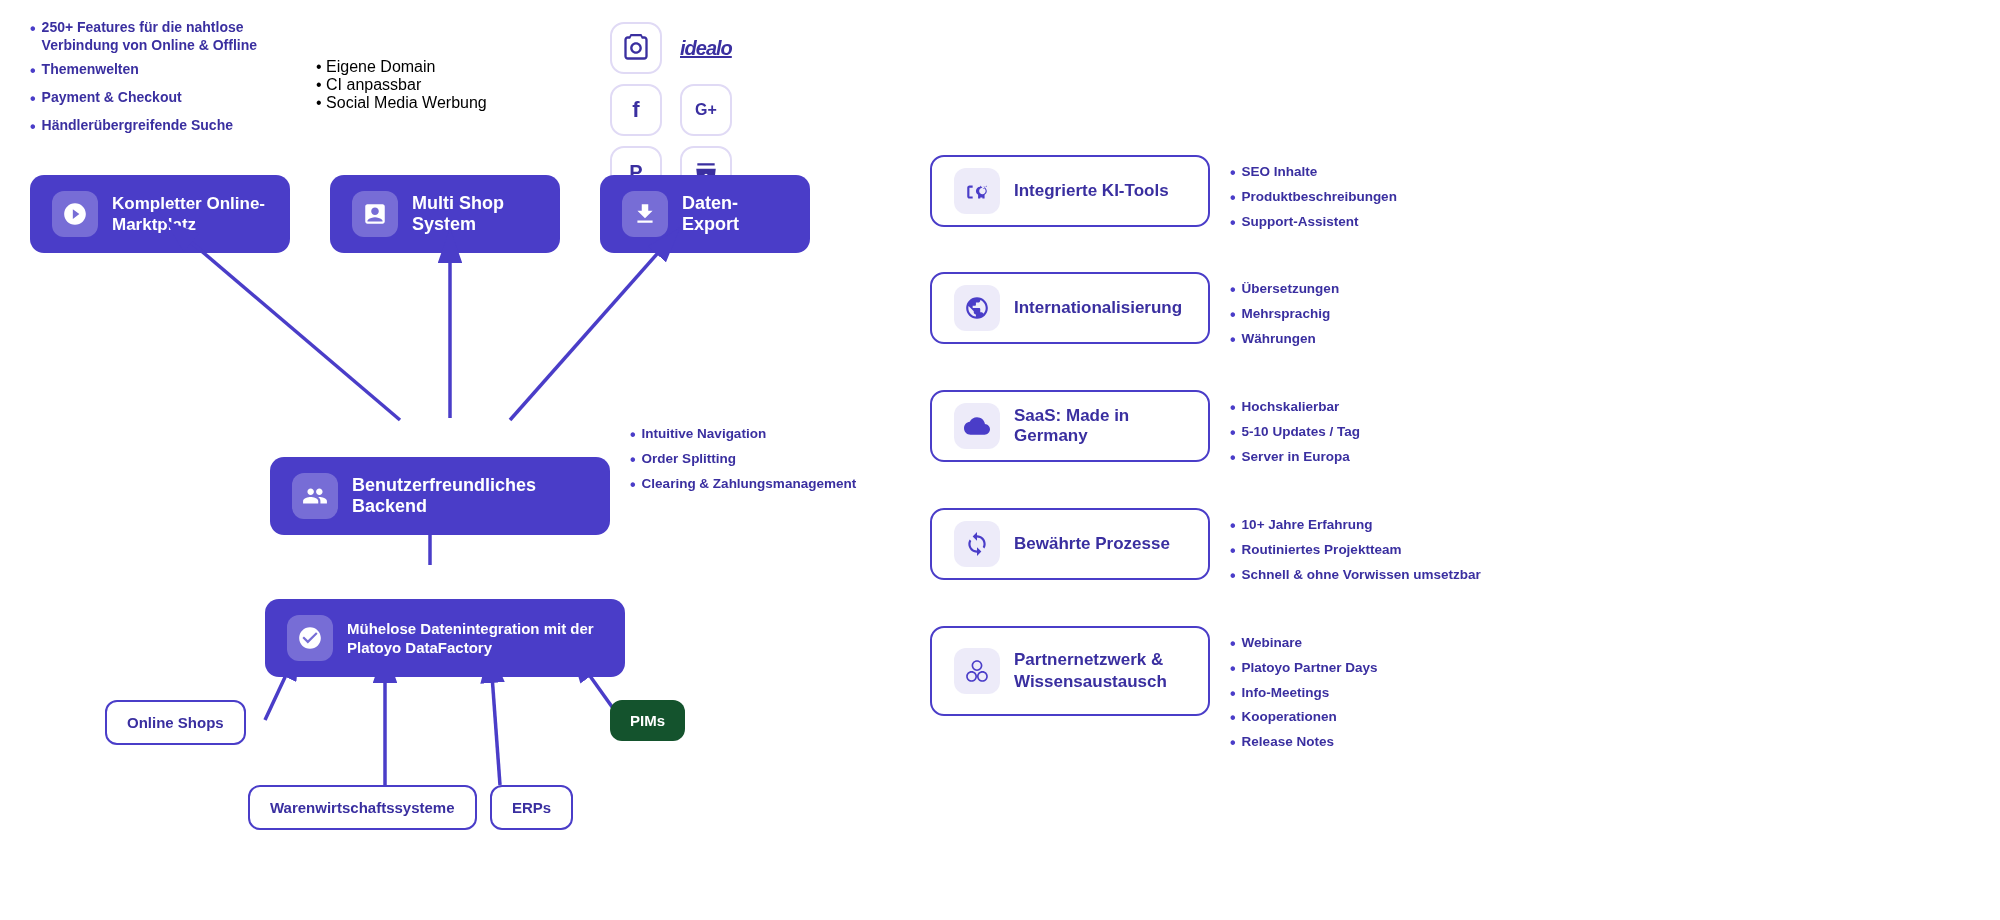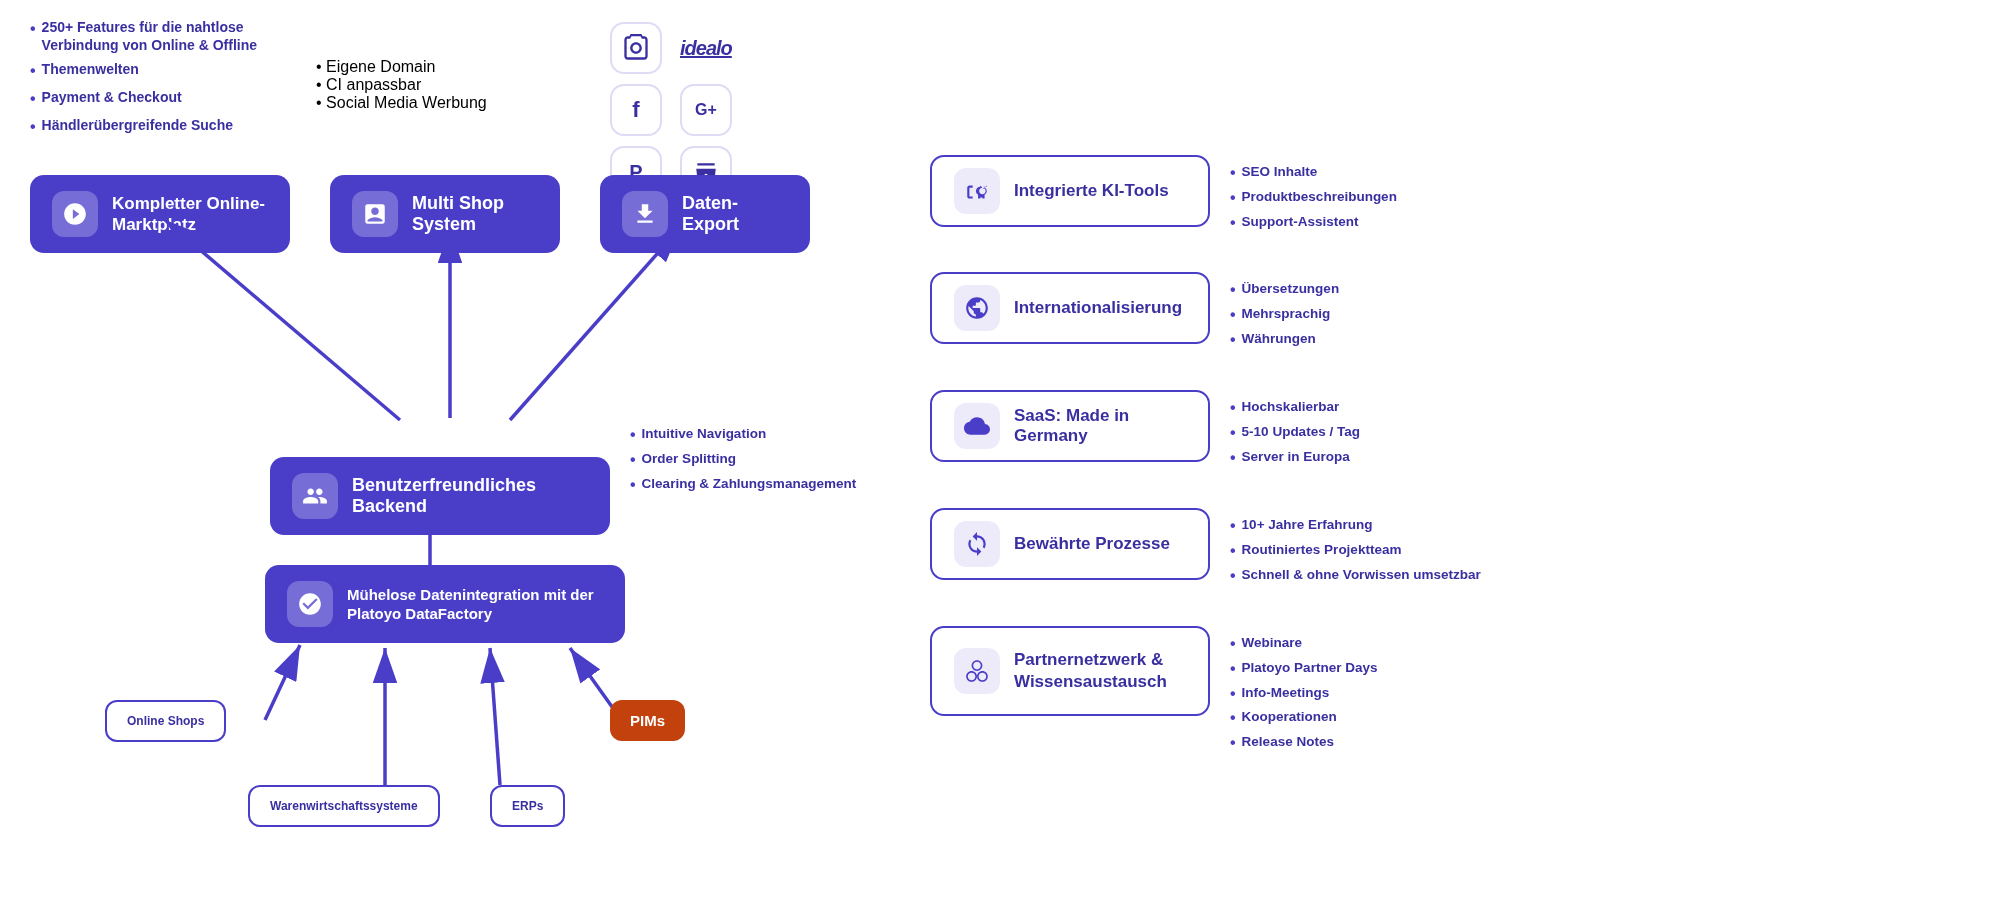--- a/index.html
+++ b/index.html
@@ -134,37 +134,37 @@
       border: 2px solid #e0daf5;
       display: flex;
       align-items: center;
       justify-content: center;
       font-size: 22px;
       color: #4a3dc8;
     }
 
     
     .box-small-purple {
-      background: #c2410c;
+      background: #14532d;
       border-radius: 12px;
       color: white;
       padding: 12px 20px;
       font-weight: 700;
       font-size: 15px;
       display: inline-block;
     }
 
     .box-small-outline {
       background: #fff;
       border: 2.5px solid #4a3dc8;
       border-radius: 12px;
       color: #3a2fa0;
       padding: 12px 20px;
       font-weight: 700;
-      font-size: 12px;
+      font-size: 15px;
       display: inline-block;
     }
 
   </style>
 </head>
 <body>
 
 <div class="main-container">
 
   <div class="left-features" style="top:18px;left:30px;width:270px;">
@@ -299,21 +299,21 @@
 
   <div style="position:absolute;top:425px;left:630px;">
     <ul class="bullet-list">
       <li>Intuitive Navigation</li>
       <li>Order Splitting</li>
       <li>Clearing &amp; Zahlungsmanagement</li>
     </ul>
   </div>
 
   <div style="position:absolute;top:565px;left:265px;width:360px;">
-    <div class="box-purple" style="font-size:15px;">
+    <div class="box-purple" style="font-size:15px;margin-top:34px;">
       <div class="icon-circle">
         <svg width="26" height="26" viewBox="0 0 24 24" fill="white">
             <path d="M12 2C6.48 2 2 6.48 2 12s4.48 10 10 10 10-4.48 10-10S17.52 2 12 2zm-2 15l-5-5 1.41-1.41L10 14.17l7.59-7.59L19 8l-9 9z"></path>
           </svg>
       </div>
       <span style="line-height:1.3;">Mühelose Datenintegration mit der Platoyo DataFactory</span>
     </div>
   </div>
 
   <div style="position:absolute;top:700px;left:105px;">

